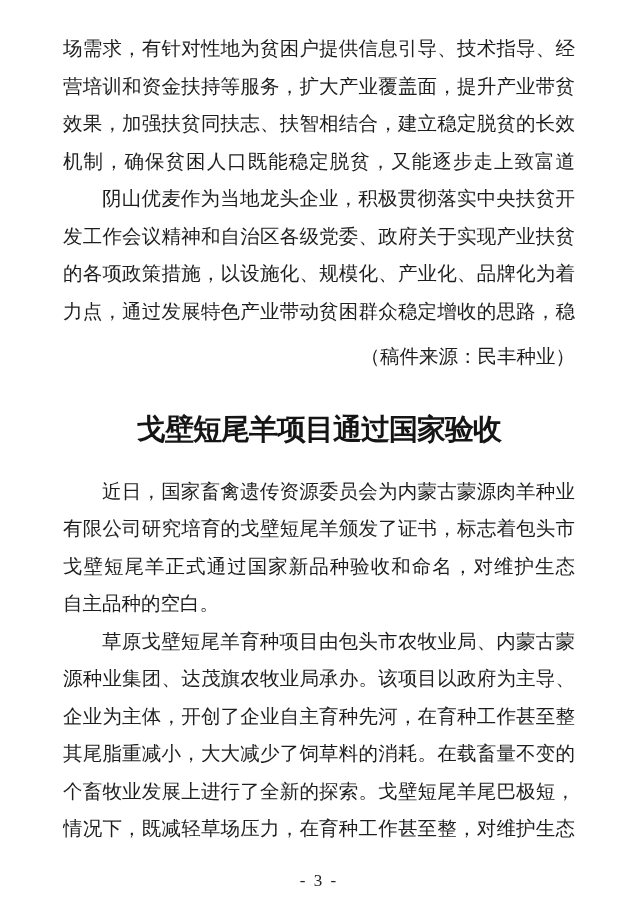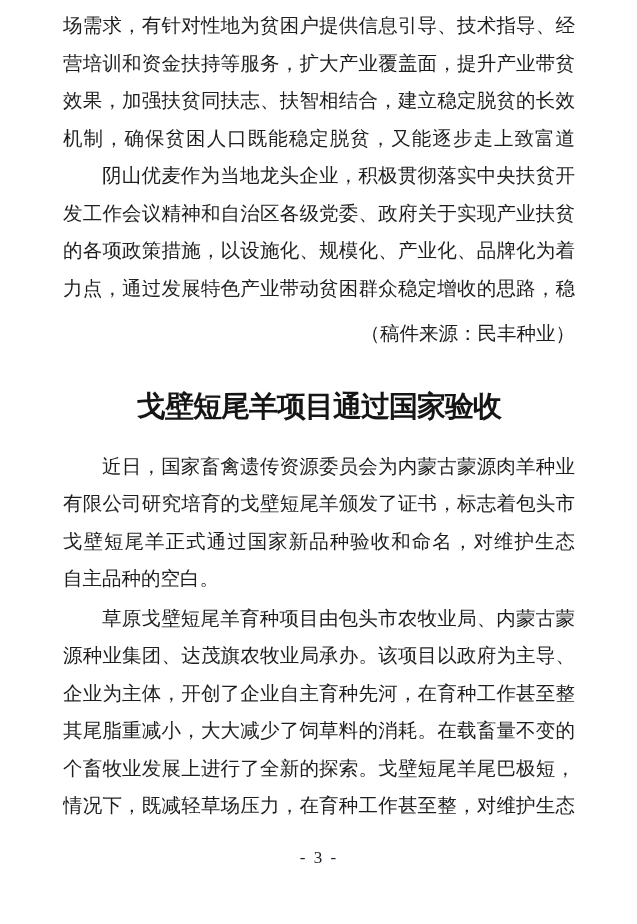--- a/index.html
+++ b/index.html
@@ -10,21 +10,21 @@
   .page {
     position: relative;
     width: 637px;
     height: 924px;
     background: #ffffff;
     overflow: hidden;
     font-family: "Liberation Serif", "DejaVu Serif", serif;
     color: #1e1e1e;
   }
   .content {
-    padding: 7px 62px 0 63px;
+    padding: 30px 62px 0 63px;
   }
   .ln {
     font-size: 19.5px;
     line-height: 37.5px;
     height: 37.5px;
     margin: 0;
     text-align: justify;
     text-align-last: left;
     overflow: hidden;
   }
@@ -46,21 +46,20 @@
     font-size: 29px;
     font-weight: bold;
     letter-spacing: -1px;
     text-align: left;
     text-align-last: center;
     color: #151515;
     white-space: nowrap;
   }
   .para-gap {
     margin-top: 6px;
-    font-family: Liberation Mono, monospace;
   }
   .page-number {
     margin-top: 18px;
     height: 30px;
     line-height: 30px;
     font-size: 17px;
     text-align: center;
     color: #20242c;
     letter-spacing: 2px;
   }

